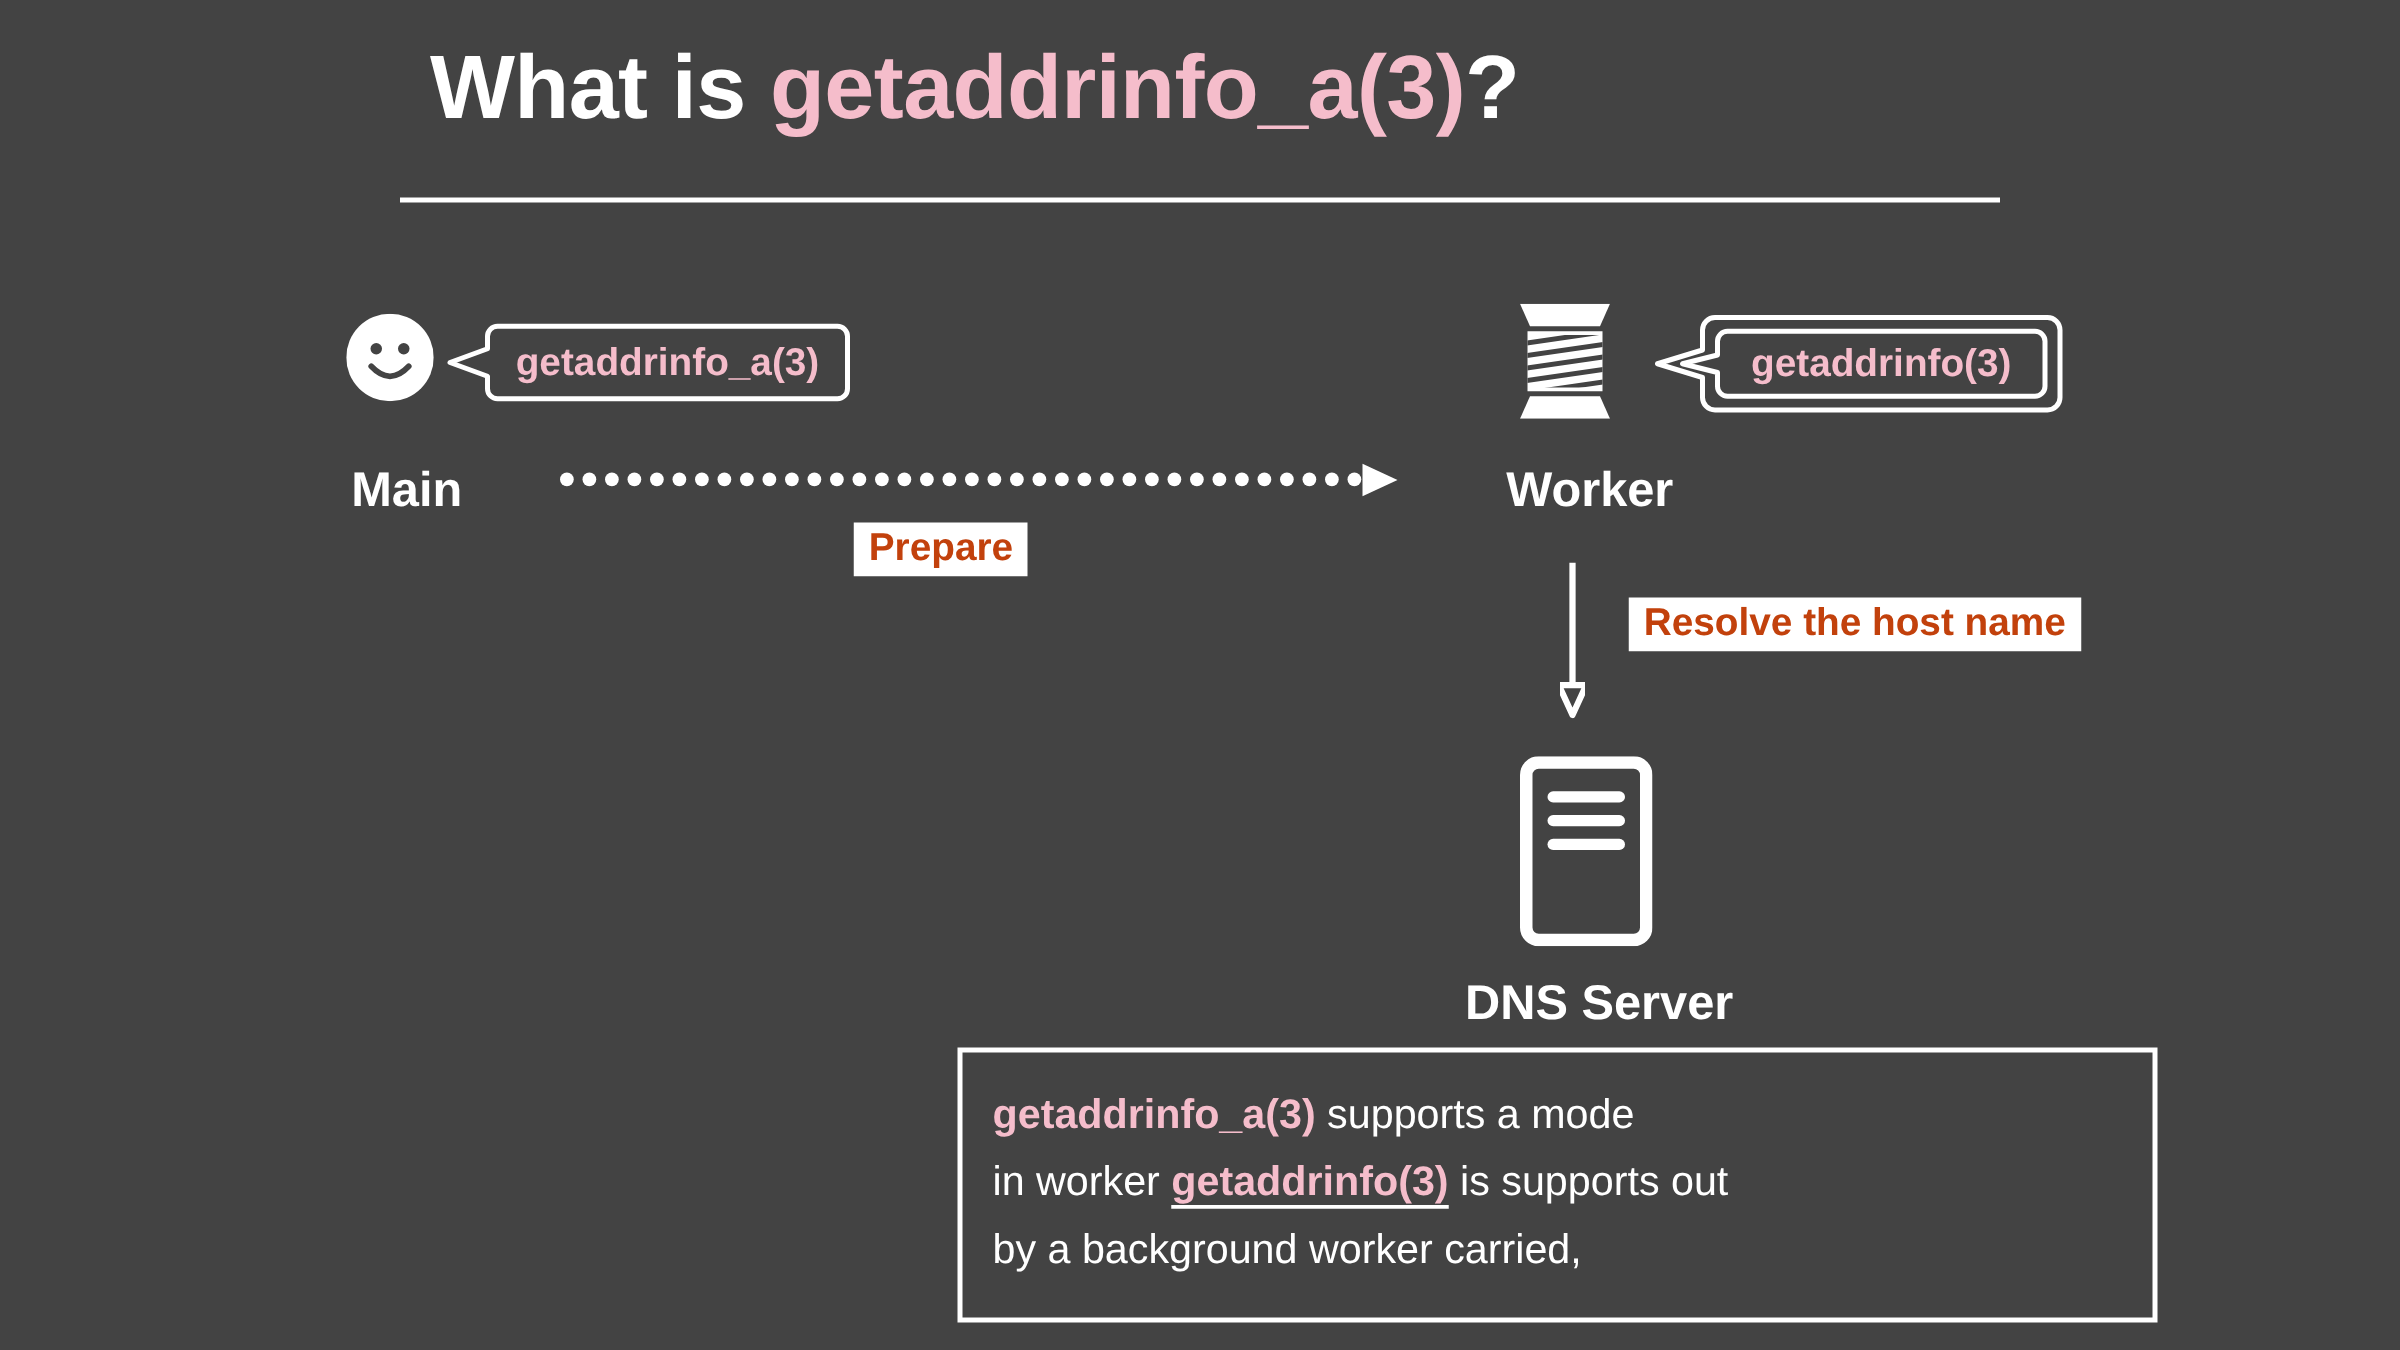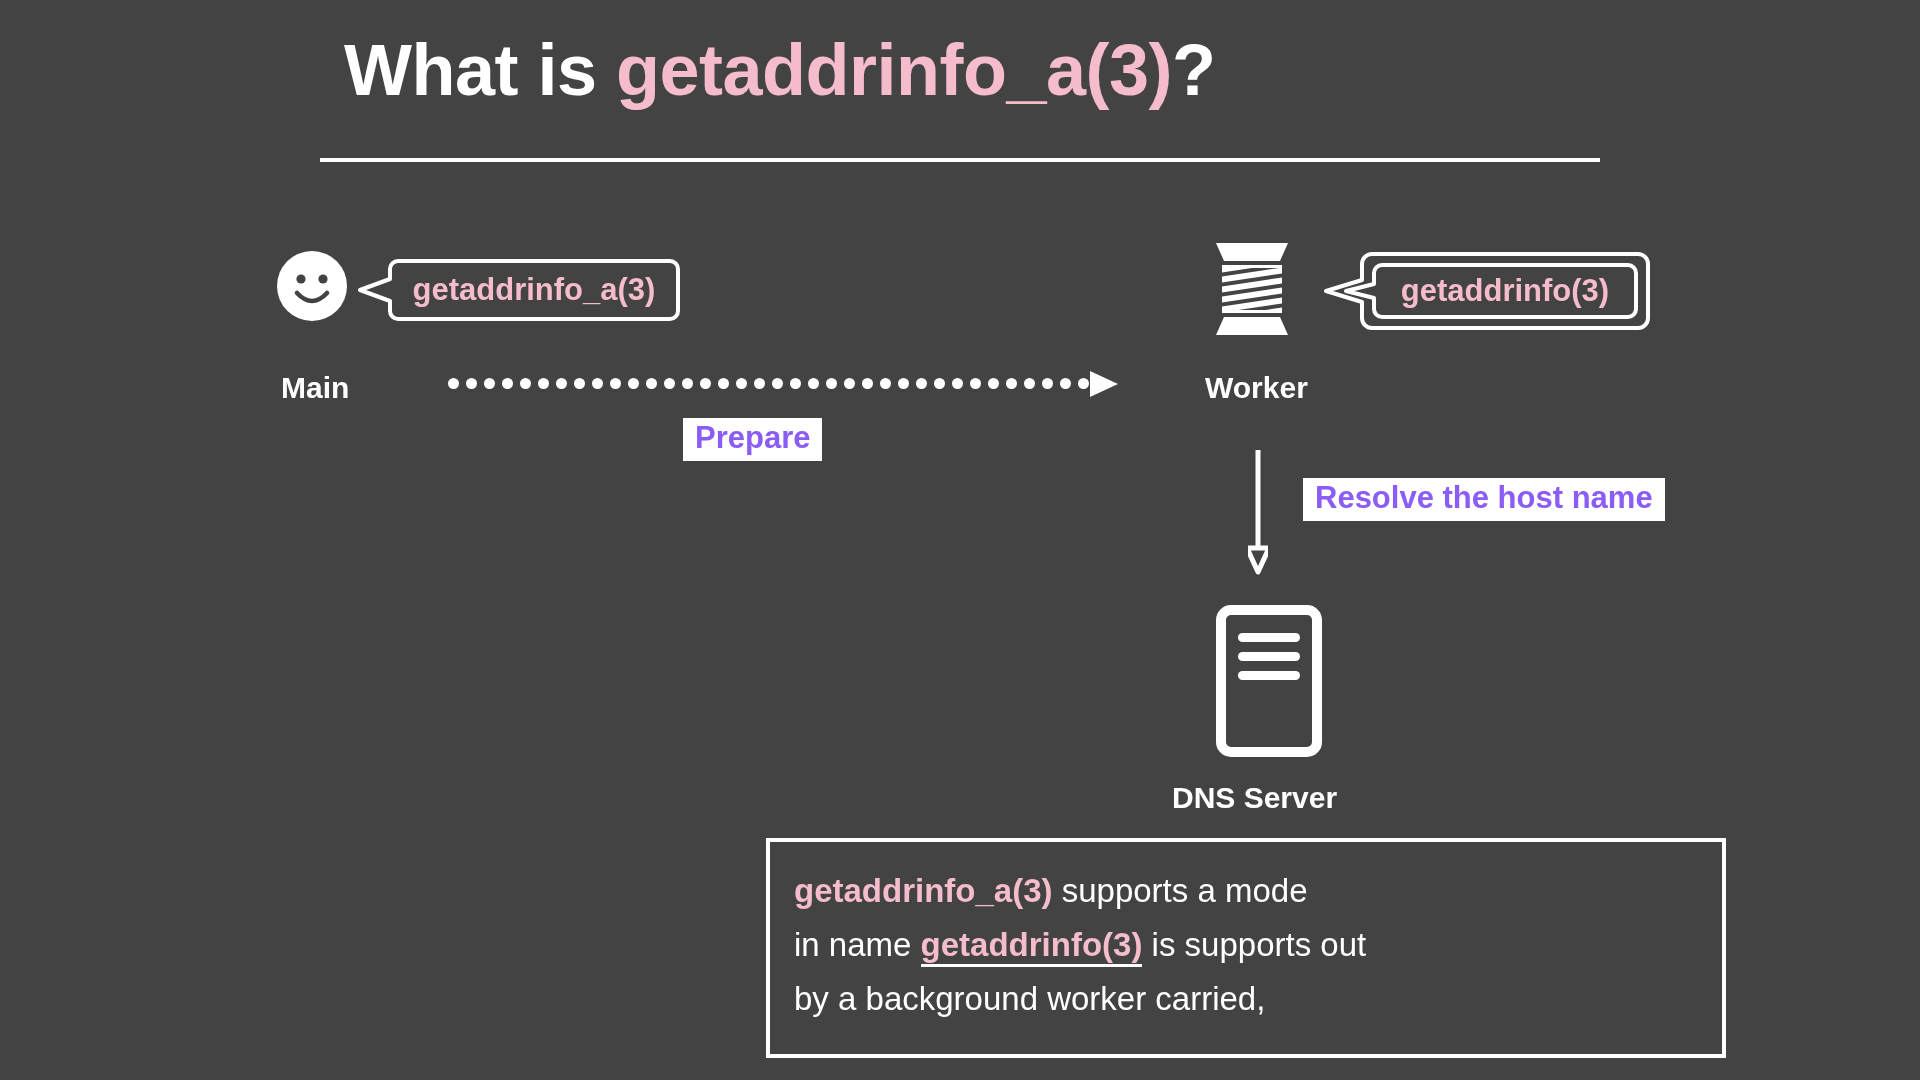--- a/index.html
+++ b/index.html
@@ -38,21 +38,21 @@
     left: 320px;
     top: 158px;
     width: 1280px;
     height: 4px;
     background: #ffffff;
   }
 
   
   .node-label {
     position: absolute;
-    font-size: 30px;
+    font-size: 39px;
     font-weight: bold;
     color: #ffffff;
     white-space: nowrap;
   }
 
   
   .smiley {
     position: absolute;
     left: 277px;
     top: 251px;
@@ -136,21 +136,21 @@
     width: 0; height: 0;
     border-left: 28px solid #ffffff;
     border-top: 13px solid transparent;
     border-bottom: 13px solid transparent;
   }
 
   
   .tag {
     position: absolute;
     background: #ffffff;
-    color: #8b5cf6;
+    color: #c2410c;
     font-size: 31px;
     font-weight: bold;
     padding: 3px 12px 6px 12px;
     white-space: nowrap;
     line-height: 1.1;
   }
 
   
   .varrow {
     position: absolute;
@@ -309,19 +309,19 @@
   </div>
   <div class="node-label" style="left:1172px; top:781px;">DNS Server</div>
 
   <div class="quotebox">
     <div class="qframe"></div>
     <div class="quote-text">
       <div class="quote-line">
         <span class="q-pink">getaddrinfo_a(3)</span><span> supports a mode</span>
       </div>
       <div class="quote-line">
-        <span>in name </span><span class="q-pink-u">getaddrinfo(3)</span><span> is supports out</span>
+        <span>in worker </span><span class="q-pink-u">getaddrinfo(3)</span><span> is supports out</span>
       </div>
       <div class="quote-line">by a background worker carried,</div>
     </div>
   </div>
 
 </div>
 
 </body></html>

